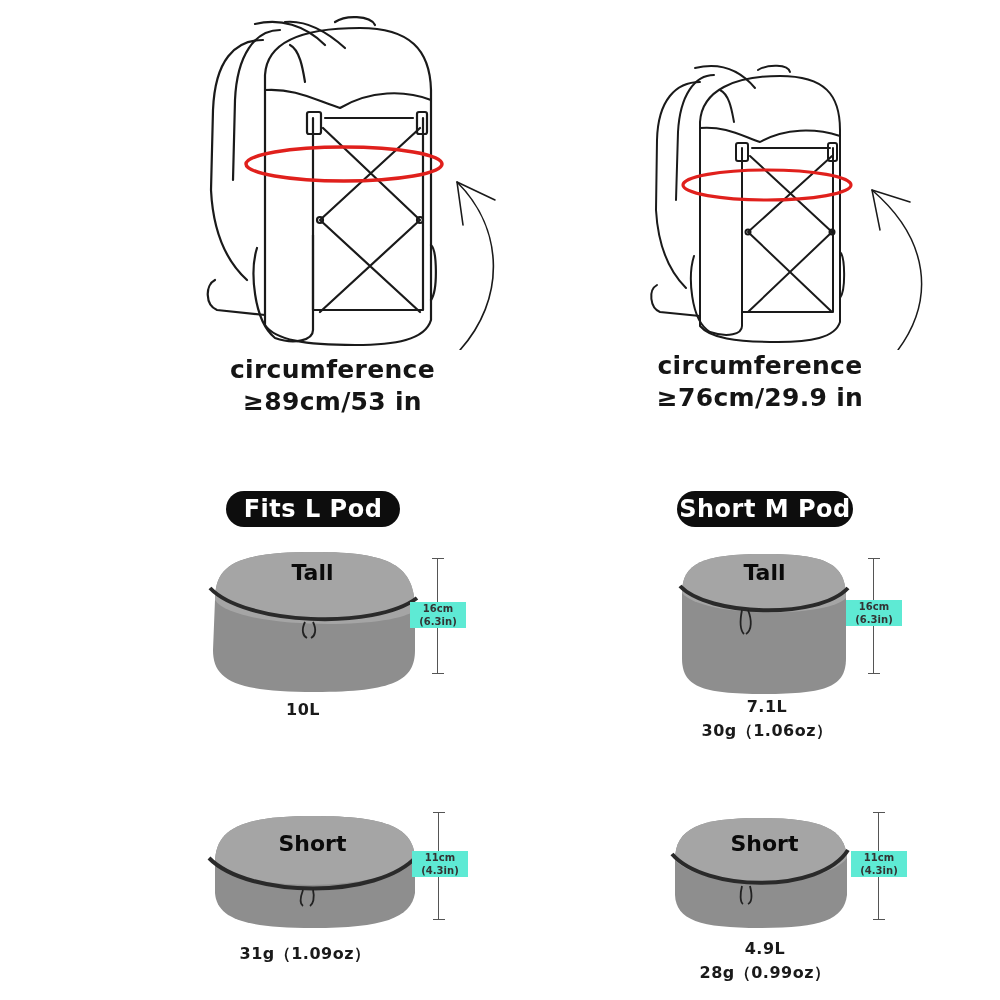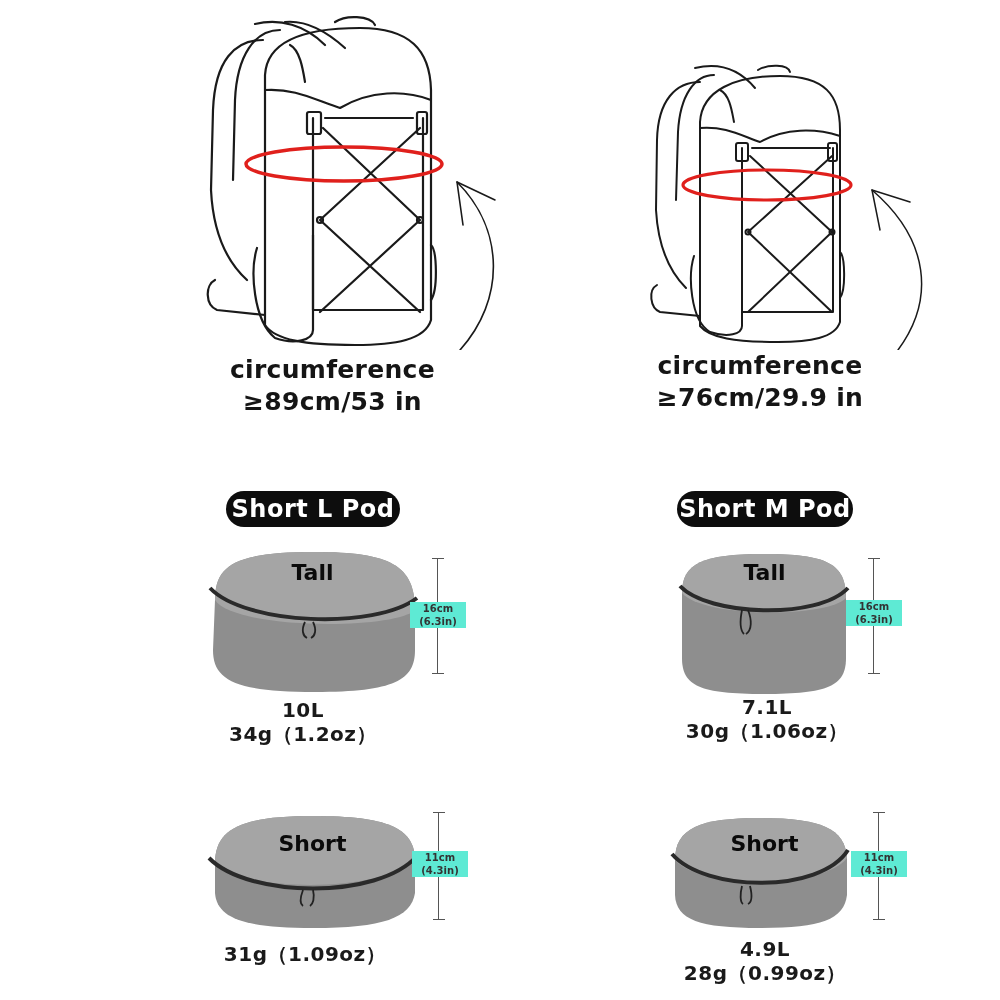--- a/index.html
+++ b/index.html
@@ -10,21 +10,21 @@
     .abs { position: absolute; }
     .caption {
       text-align: center; font-weight: bold; font-size: 25px; line-height: 32px; color: #151515; letter-spacing: 0.3px;
     }
     .pill {
       background: #0d0d0d; color: #fff; font-weight: bold; font-size: 24px; border-radius: 18px;
       height: 36px; line-height: 36px; text-align: center; letter-spacing: 0.5px;
     }
     .pod-label { font-weight: bold; font-size: 22px; color: #0a0a0a; text-align: center; }
     .dim { font-weight: bold; font-size: 10px; line-height: 13px; color: #333; text-align: center; background: #5eead4; }
-    .spec { font-weight: bold; font-size: 20px; line-height: 24px; text-align: center; color: #1a1a1a; letter-spacing: 0.5px; }
+    .spec { font-weight: bold; font-size: 16px; line-height: 24px; text-align: center; color: #1a1a1a; letter-spacing: 0.5px; }
     svg { display: block; }
   </style>
 </head>
 <body>
 
 <div class="abs" style="left:195px; top:0px; width:320px; height:350px;">
   <svg width="320" height="350" viewBox="0 0 320 350">
     <g fill="none" stroke="#1a1a1a" stroke-width="2.2" stroke-linejoin="round" stroke-linecap="round">
 
       <path d="M68 40 C40 40 20 60 18 110 L16 190 C18 230 30 260 52 280"></path>
@@ -95,41 +95,40 @@
       <path d="M232 140 L240 180 M232 140 L270 152"></path>
     </g>
   </svg>
 </div>
 
 <div class="abs caption" style="left:620px; top:350px; width:280px;">
   <div>circumference</div>
   <div>≥76cm/29.9 in</div>
 </div>
 
-<div class="abs pill" style="left:226px; top:491px; width:174px;">Short L Pod</div>
+<div class="abs pill" style="left:226px; top:491px; width:174px;">Fits L Pod</div>
 
 <div class="abs" style="left:205px; top:540px; width:215px; height:160px;">
   <svg width="215" height="160" viewBox="0 0 215 160">
     <path d="M10 60 C10 25 30 12 110 12 C185 12 210 25 210 70 L210 110 C210 140 190 152 110 152 C30 152 8 140 8 110 Z" fill="#8e8e8e"></path>
     <path d="M10 60 C10 25 30 12 110 12 C185 12 210 25 210 70 C190 90 30 90 10 60 Z" fill="#a5a5a5"></path>
     <path d="M5 48 C40 85 170 90 212 58" fill="none" stroke="#2a2a2a" stroke-width="4"></path>
     <path d="M100 82 C96 90 98 96 102 98 M108 82 C112 90 110 96 106 98" fill="none" stroke="#222" stroke-width="1.8"></path>
   </svg>
 </div>
 <div class="abs pod-label" style="left:270px; top:560px; width:85px;">Tall</div>
 <div class="abs" style="left:432px; top:558px; width:12px; height:114px; border-top:1px solid #555; border-bottom:1px solid #555;">
   <div style="position:absolute; left:5px; top:0; width:1px; height:114px; background:#555;"></div>
 </div>
 <div class="abs dim" style="left:410px; top:602px; width:56px;">
   <div>16cm</div>
   <div>(6.3in)</div>
 </div>
 <div class="abs spec" style="left:218px; top:698px; width:170px;">
   <div>10L</div>
-  <div>34g（1.2oz）</div>
 </div>
 
 <div class="abs" style="left:203px; top:808px; width:220px; height:125px;">
   <svg width="220" height="125" viewBox="0 0 220 125">
     <path d="M12 55 C12 20 40 8 110 8 C185 8 210 20 212 50 L212 85 C208 110 180 120 110 120 C40 120 14 110 12 85 Z" fill="#8e8e8e"></path>
     <path d="M12 55 C12 20 40 8 110 8 C185 8 210 20 212 50 C185 85 40 85 12 55 Z" fill="#a5a5a5"></path>
     <path d="M6 50 C45 90 175 92 214 48" fill="none" stroke="#2a2a2a" stroke-width="4"></path>
     <path d="M100 82 C97 90 97 96 100 98 M110 82 C112 90 110 96 107 98" fill="none" stroke="#222" stroke-width="1.8"></path>
   </svg>
 </div>

